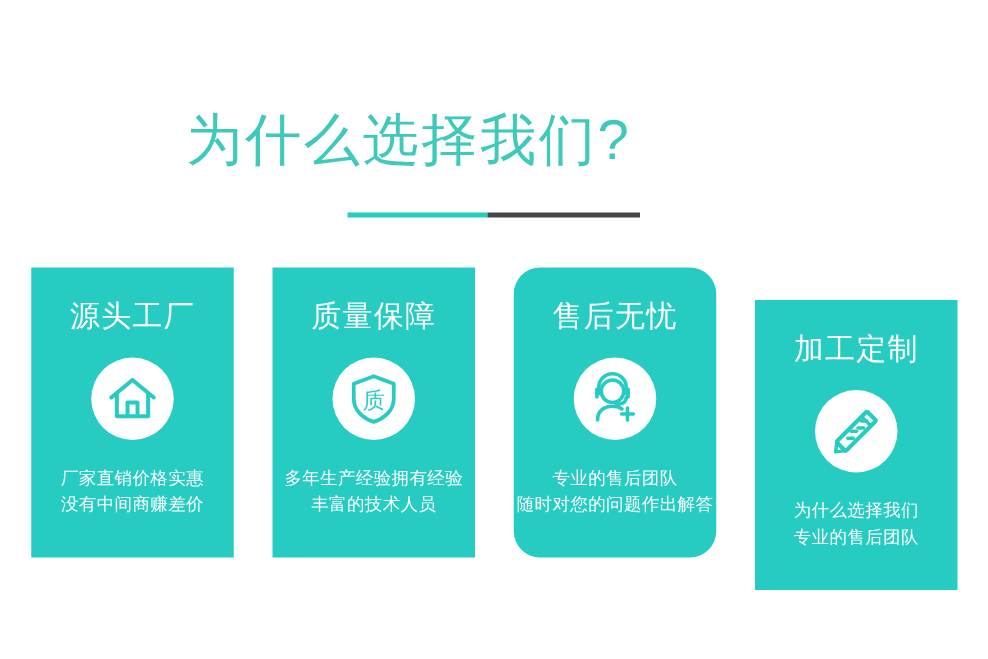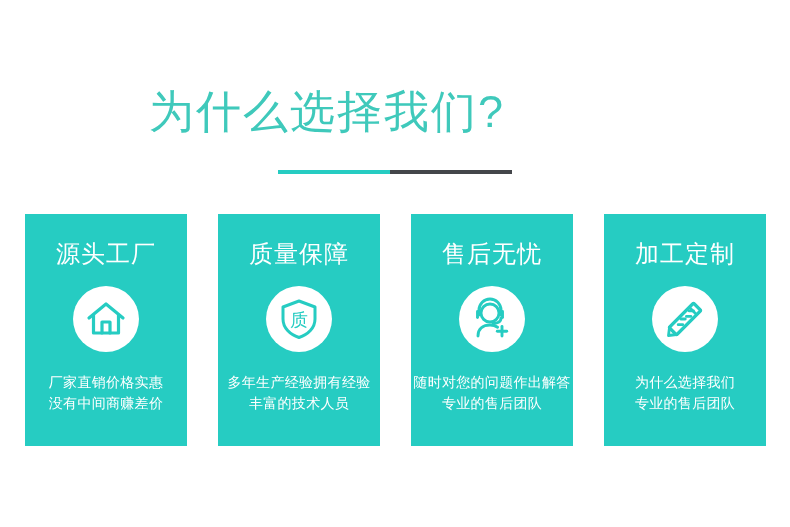--- a/index.html
+++ b/index.html
@@ -79,22 +79,22 @@
   .card {
     position: absolute;
     top: 0;
     height: 232px;
     background: #26ccc2;
     text-align: center;
   }
 
   .card-1 { left: 25px;  width: 162px; }
   .card-2 { left: 218px; width: 162px; }
-  .card-3 { left: 411px; width: 162px; }
-  .card-4 { left: 604px; width: 162px; }
+  .card-3 { left: 411px; width: 162px; border-radius: 21px; }
+  .card-4 { left: 604px; width: 162px; margin-top: 26px; }
 
   .card-title {
     margin-top: 24px;
     font-size: 24px;
     line-height: 32px;
     color: #ffffff;
     font-weight: 400;
     letter-spacing: 1px;
     white-space: nowrap;
   }
@@ -192,22 +192,22 @@
               <path d="M31 21 C31 25 27 26.5 23 26.5"></path>
               <path d="M8 39 C8 31.5 13.5 28 20 28 C23 28 25.6 28.8 27.6 30.2"></path>
               <path d="M32 29.5 L32 39"></path>
               <path d="M27.3 34.2 L36.7 34.2"></path>
             </g>
           </svg>
         </span>
       </div>
 
       <div class="card-desc">
+        <span class="line">专业的售后团队</span>
         <span class="line">随时对您的问题作出解答</span>
-        <span class="line">专业的售后团队</span>
       </div>
     </div>
 
     <div class="card card-4">
       <div class="card-title">加工定制</div>
 
       <div class="icon-wrap">
         <span>
           <svg width="44" height="44" viewBox="0 0 44 44" aria-hidden="true">
             <g fill="none" stroke="#26ccc2" stroke-width="2.8" stroke-linecap="round" stroke-linejoin="round">

